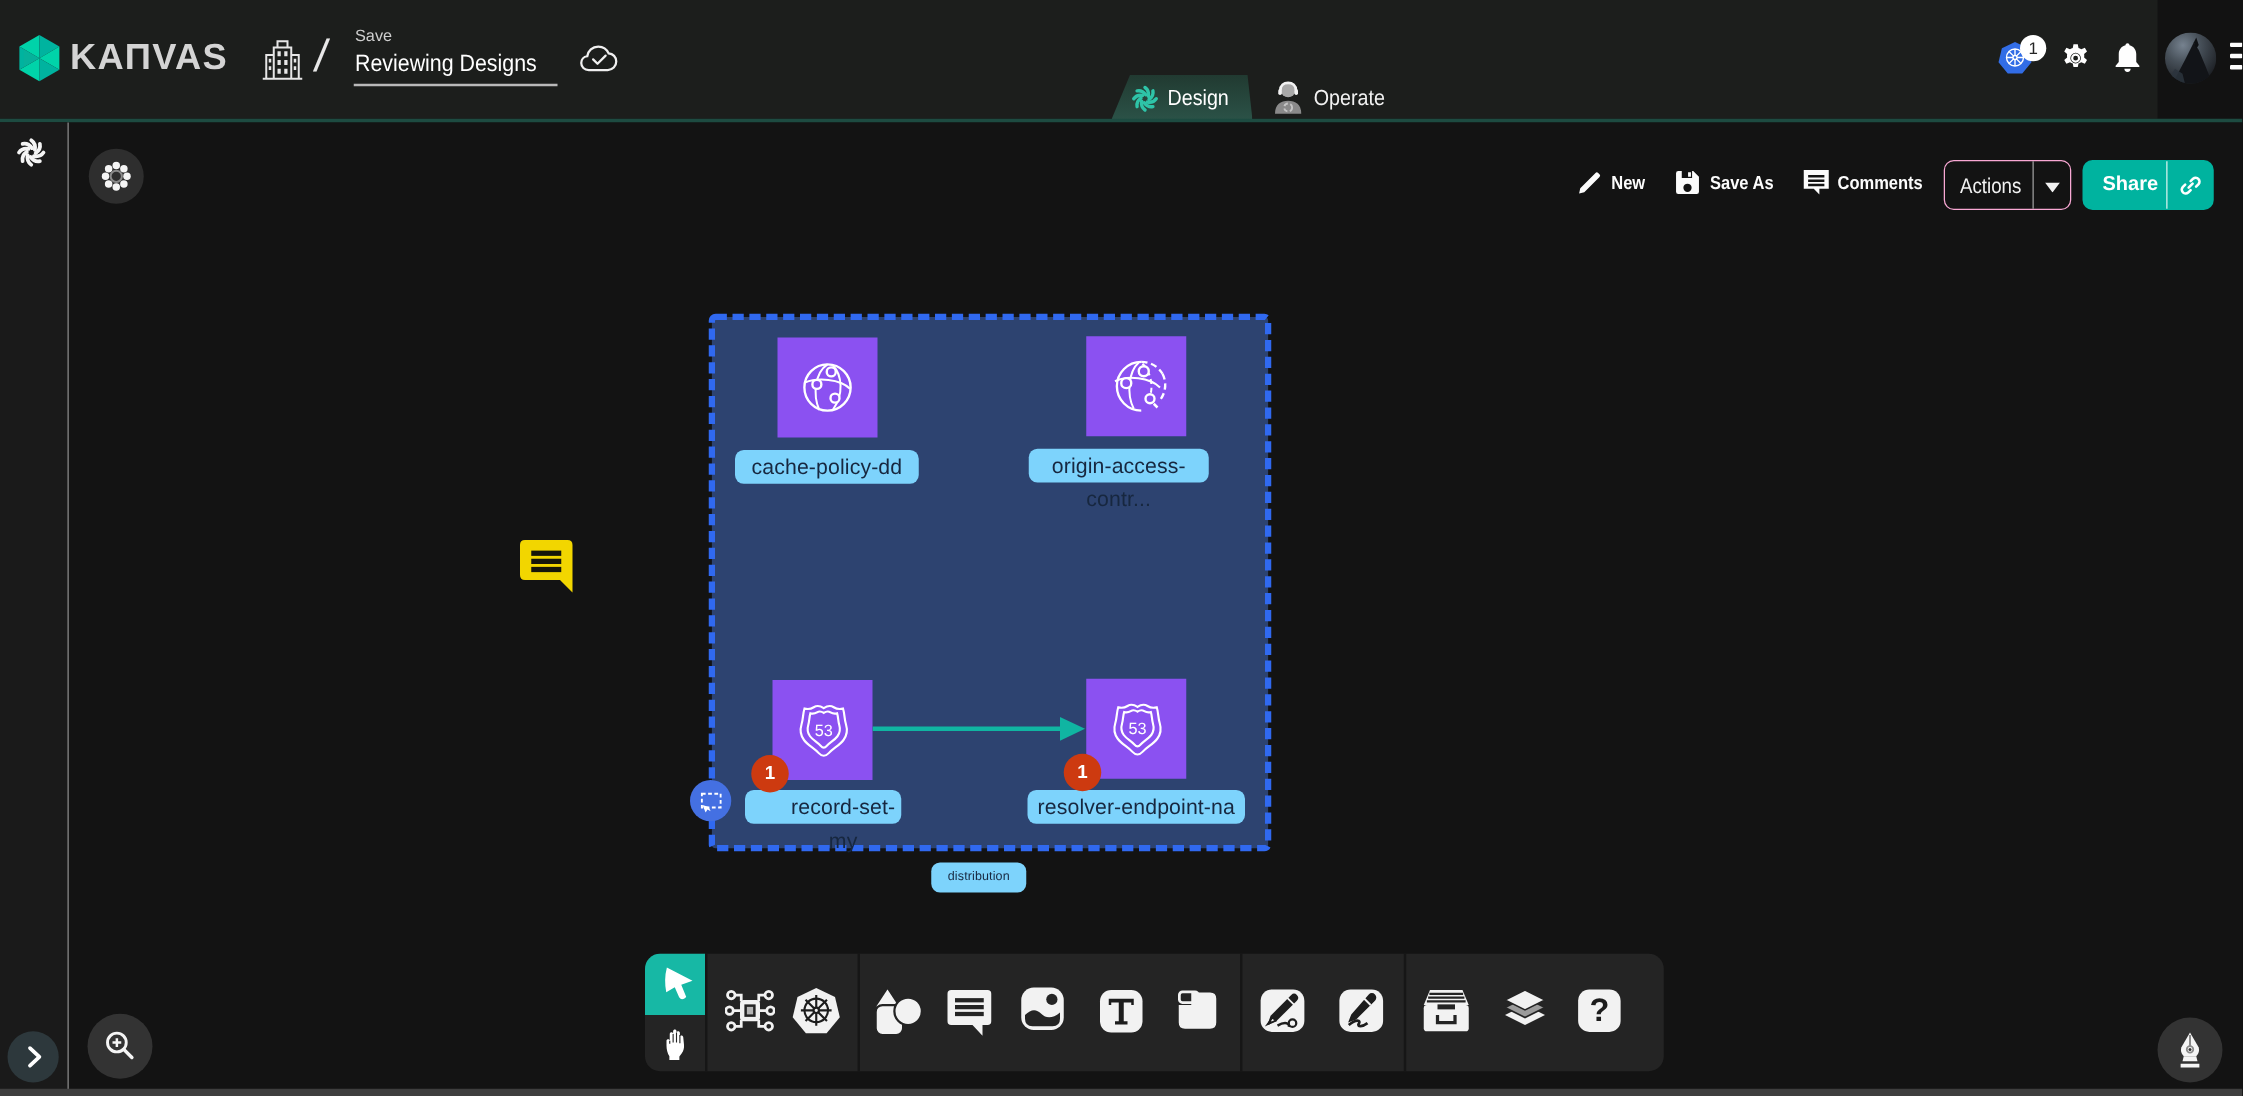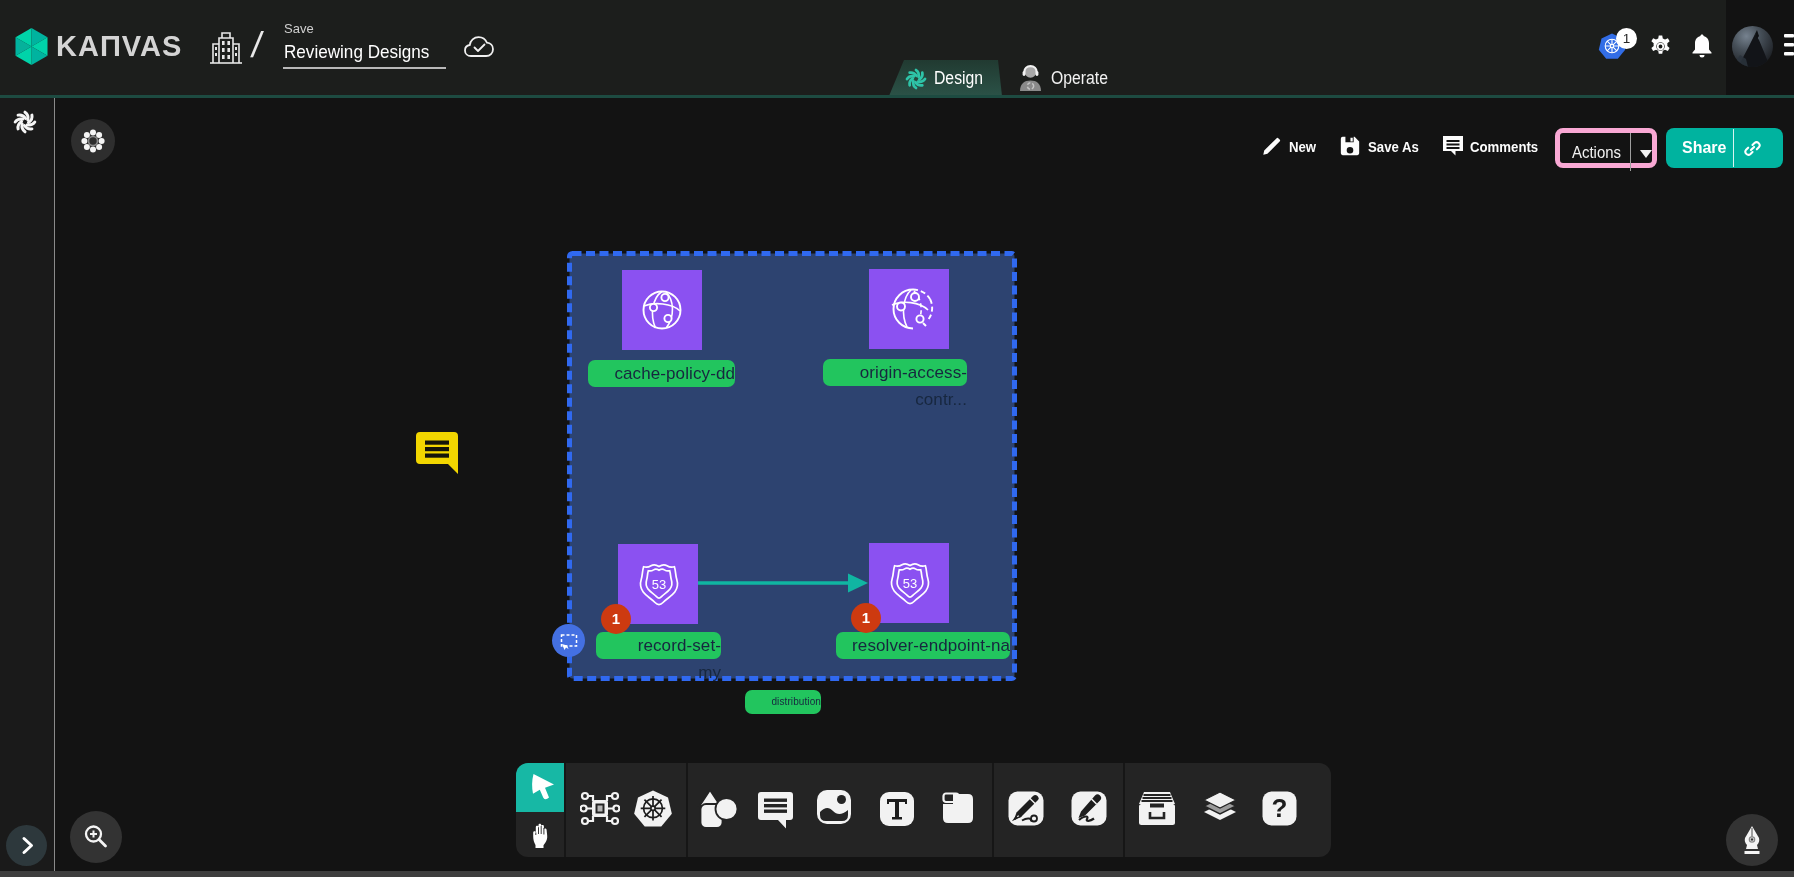--- a/index.html
+++ b/index.html
@@ -17,28 +17,28 @@
   .tabtext { font-size:17.5px; color:#fff; transform:scaleX(0.9); transform-origin:0 50%; }
   #designtab { position:absolute; left:889px; top:60px; width:113px; height:36px; background:linear-gradient(180deg,#213a31,#2b5247); clip-path:polygon(15px 0, 109px 0, 113px 100%, 0 100%); }
   #designtxt { position:absolute; left:934px; top:68px; }
   #operatetxt { position:absolute; left:1051px; top:68px; color:#f2f2f2; }
   
   #canvas { position:absolute; left:0; top:98px; width:1794px; height:779px; background:#131313; }
   #sidebar { position:absolute; left:0; top:0; width:55px; height:779px; background:#1a1a1a; border-right:1px solid #8a8a8a; }
   .circbtn { position:absolute; border-radius:50%; background:#2e2e2e; }
   
   .actlabel { position:absolute; top:40px; font-size:15px; font-weight:bold; color:#fcfcfc; transform:scaleX(0.88); transform-origin:0 50%; }
-  #actionsbtn { position:absolute; left:1555px; top:30px; width:102px; height:40px; border:5px solid #f9a8d4; border-radius:8px; }
+  #actionsbtn { position:absolute; left:1555px; top:30px; width:102px; height:40px; border:1px solid #f9a8d4; border-radius:8px; }
   #actionsbtn .lbl { position:absolute; left:12px; top:10px; font-size:17px; color:#f2f2f2; transform:scaleX(0.88); transform-origin:0 50%; }
   #actionsbtn .div { position:absolute; left:70px; top:0; width:1px; height:38px; background:#9f9f9f; }
-  #sharebtn { position:absolute; left:1666px; top:30px; width:117px; height:40px; border-radius:8px; background:#00b39f; }
+  #sharebtn { position:absolute; left:1666px; top:30px; width:105px; height:40px; border-radius:8px; background:#00b39f; }
   #sharebtn .lbl { position:absolute; left:16px; top:11px; font-size:16px; font-weight:bold; color:#fff; }
   #sharebtn .div { position:absolute; left:67px; top:1px; width:1px; height:38px; background:#d9f4f0; }
   .node { position:absolute; width:80px; height:80px; background:#8b51f1; }
-  .nlabel { position:absolute; background:#22c55e; color:#17273f; border-radius:7px; font-size:17px; text-align:right; line-height:27px; height:27px; letter-spacing:0.1px; }
+  .nlabel { position:absolute; background:#7dd3fc; color:#17273f; border-radius:7px; font-size:17px; text-align:center; line-height:27px; height:27px; letter-spacing:0.1px; }
   .badge { position:absolute; width:30px; height:30px; border-radius:50%; background:#cd3a10; color:#fff; font-size:15px; font-weight:bold; text-align:center; line-height:30px; }
   
   #dock { position:absolute; left:516px; top:665px; width:815px; height:94px; background:#242424; border-radius:12px; }
   #dockteal { position:absolute; left:0; top:0; width:48px; height:49px; background:#17b8a5; border-radius:12px 0 0 0; }
   .dockdiv { position:absolute; top:0; width:2px; height:94px; background:#161616; }
   #botbar { position:absolute; left:0; top:773px; width:1794px; height:6px; background:#3e3e3e; }
 </style>
 </head>
 <body>
 <div id="stage">
@@ -277,21 +277,21 @@
     </svg>
 
     <svg class="abs" style="left:698px;top:473px" width="172" height="24" viewBox="0 0 172 24">
       <line x1="0" y1="12" x2="152" y2="12" stroke="#10b5a2" stroke-width="3.6"></line>
       <polygon points="150,2.5 150,21.5 170,12" fill="#10b5a2"></polygon>
     </svg>
 
     <div class="nlabel" style="left:588px;top:262px;width:147px;">cache-policy-dd</div>
     <div class="nlabel" style="left:823px;top:261px;width:144px;">origin-access-contr...</div>
     <div class="nlabel" style="left:596px;top:534px;width:125px;padding-left:32px;">record-set-my</div>
-    <div class="nlabel" style="left:822px;top:534px;width:174px;margin-left:14px;">resolver-endpoint-na</div>
+    <div class="nlabel" style="left:822px;top:534px;width:174px;">resolver-endpoint-na</div>
     <div class="nlabel" style="left:745px;top:592px;width:76px;height:24px;line-height:24px;font-size:10px;">distribution</div>
 
     <div class="badge" style="left:601px;top:506px;">1</div>
     <div class="badge" style="left:851px;top:505px;">1</div>
 
     <div class="abs" style="left:552px;top:526px;width:33px;height:33px;border-radius:50%;background:#4470e2;"></div>
     <svg class="abs" style="left:552px;top:526px" width="33" height="33" viewBox="0 0 33 33" fill="none" stroke="#fff" stroke-width="1.5">
       <rect x="9.5" y="11" width="15" height="11" stroke-dasharray="3 2"></rect>
       <path d="M10,20 L12.5,26 L14,23.5 L16.5,25 L15,21.5 Z" fill="#fff" stroke="none"></path>
     </svg>

